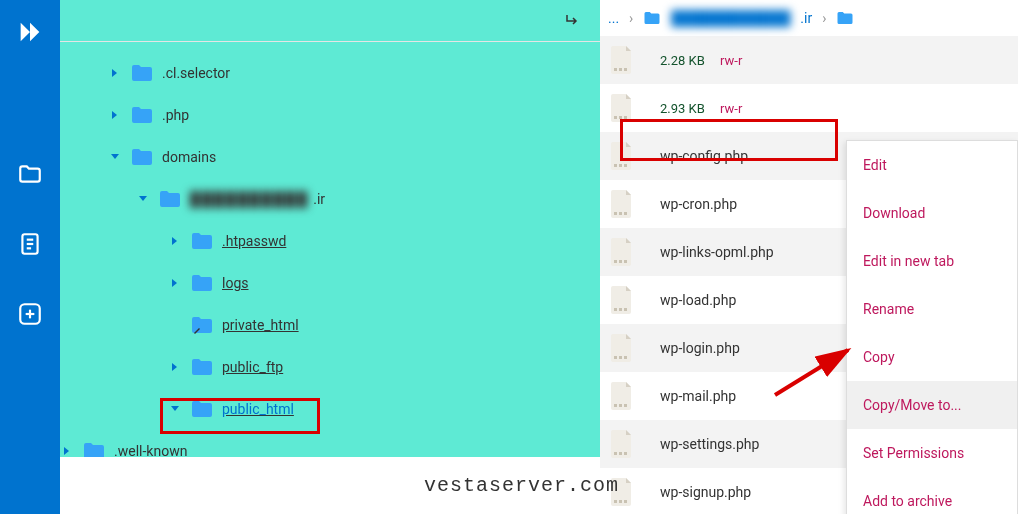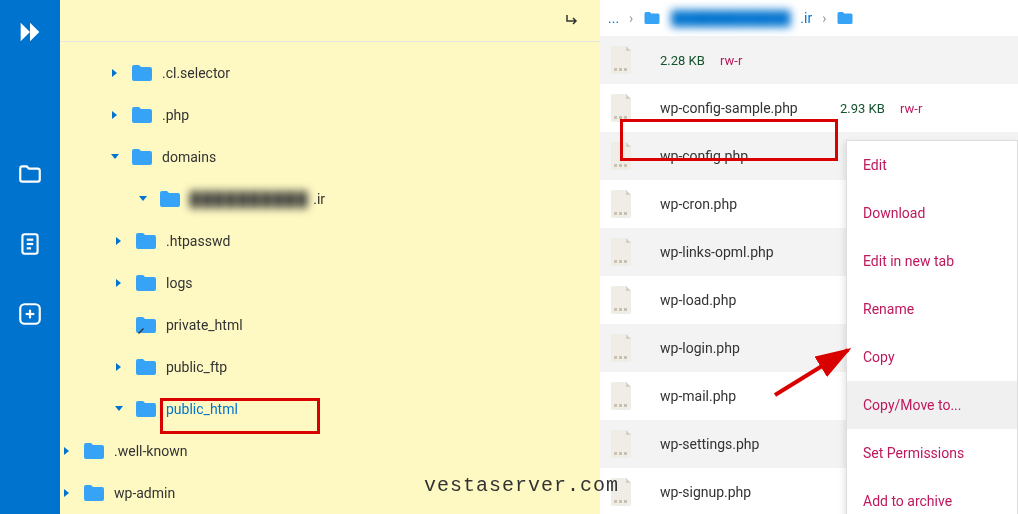--- a/index.html
+++ b/index.html
@@ -1,35 +1,35 @@
 <!DOCTYPE html>
 <html><head>
 <meta charset="utf-8">
 <style>
 * { margin: 0; padding: 0; box-sizing: border-box; font-family: -apple-system, BlinkMacSystemFont, "Segoe UI", Roboto, sans-serif; }
 body { width: 1018px; height: 514px; overflow: hidden; background: #fff; position: relative; }
 
 .sidebar-nav { position: absolute; left: 0; top: 0; width: 60px; height: 514px; background: #0073cf; display: flex; flex-direction: column; align-items: center; padding-top: 18px; gap: 42px; }
 .sidebar-nav .nav-icon { width: 28px; height: 28px; display: flex; align-items: center; justify-content: center; }
 
-.tree-panel { position: absolute; left: 60px; top: 0; width: 540px; height: 514px; background: #fef9c3; overflow: hidden; }
+.tree-panel { position: absolute; left: 60px; top: 0; width: 540px; height: 457px; background: #5eead4; overflow: hidden; }
 .tree-top { height: 42px; border-bottom: 1px solid #e5e5e5; position: relative; }
 .tree-top .return-icon { position: absolute; right: 18px; top: 12px; }
 .tree-content { padding: 10px 0 0 0; }
 
 .tree-item { display: flex; align-items: center; height: 42px; font-size: 14px; color: #333; }
 .tree-item .toggle { width: 14px; display: inline-flex; justify-content: center; margin-right: 8px; }
 .tree-item .label { margin-left: 8px; color: #333; }
 .tree-item.active .label { color: #0073cf; }
 .tree-item.blurred .label { filter: blur(4px); letter-spacing: 2px; }
 .tree-item.blurred .suffix { filter: none; margin-left: 4px; }
 
 .indent-0 { padding-left: 48px; }
 .indent-1 { padding-left: 76px; }
-.indent-2 { padding-left: 52px; }
+.indent-2 { padding-left: 108px; text-decoration: underline; }
 .indent-3 { }
 
 .highlight-box-1 { position: absolute; left: 160px; top: 398px; width: 160px; height: 36px; border: 3px solid #d90000; pointer-events: none; }
 
 .file-panel { position: absolute; left: 600px; top: 0; width: 418px; height: 514px; background: #fff; }
 .breadcrumb { height: 36px; display: flex; align-items: center; gap: 10px; padding: 0 8px; font-size: 14px; color: #0073cf; }
 .breadcrumb .sep { color: #999; }
 .breadcrumb .blur-text { filter: blur(4px); color: #0073cf; }
 
 .file-list { }
@@ -273,21 +273,20 @@
       <div class="file-row even">
         <span class="file-icon">
           <svg width="24" height="28" viewBox="0 0 24 28">
             <path fill="#f0ede6" d="M3 0h13l5 5v21a2 2 0 01-2 2H3a2 2 0 01-2-2V2a2 2 0 012-2z"></path>
             <path fill="#d6d0c4" d="M16 0l5 5h-5z"></path>
             <rect x="4" y="22" width="3" height="3" fill="#c9c2b2"></rect>
             <rect x="9" y="22" width="3" height="3" fill="#c9c2b2"></rect>
             <rect x="14" y="22" width="3" height="3" fill="#c9c2b2"></rect>
           </svg>
         </span>
-        <span class="file-name">wp-config-sample.php</span>
         <span class="file-size">2.93 KB</span>
         <span class="file-perm">rw-r</span>
       </div>
       <div class="file-row odd">
         <span class="file-icon">
           <svg width="24" height="28" viewBox="0 0 24 28">
             <path fill="#f0ede6" d="M3 0h13l5 5v21a2 2 0 01-2 2H3a2 2 0 01-2-2V2a2 2 0 012-2z"></path>
             <path fill="#d6d0c4" d="M16 0l5 5h-5z"></path>
             <rect x="4" y="22" width="3" height="3" fill="#c9c2b2"></rect>
             <rect x="9" y="22" width="3" height="3" fill="#c9c2b2"></rect>

